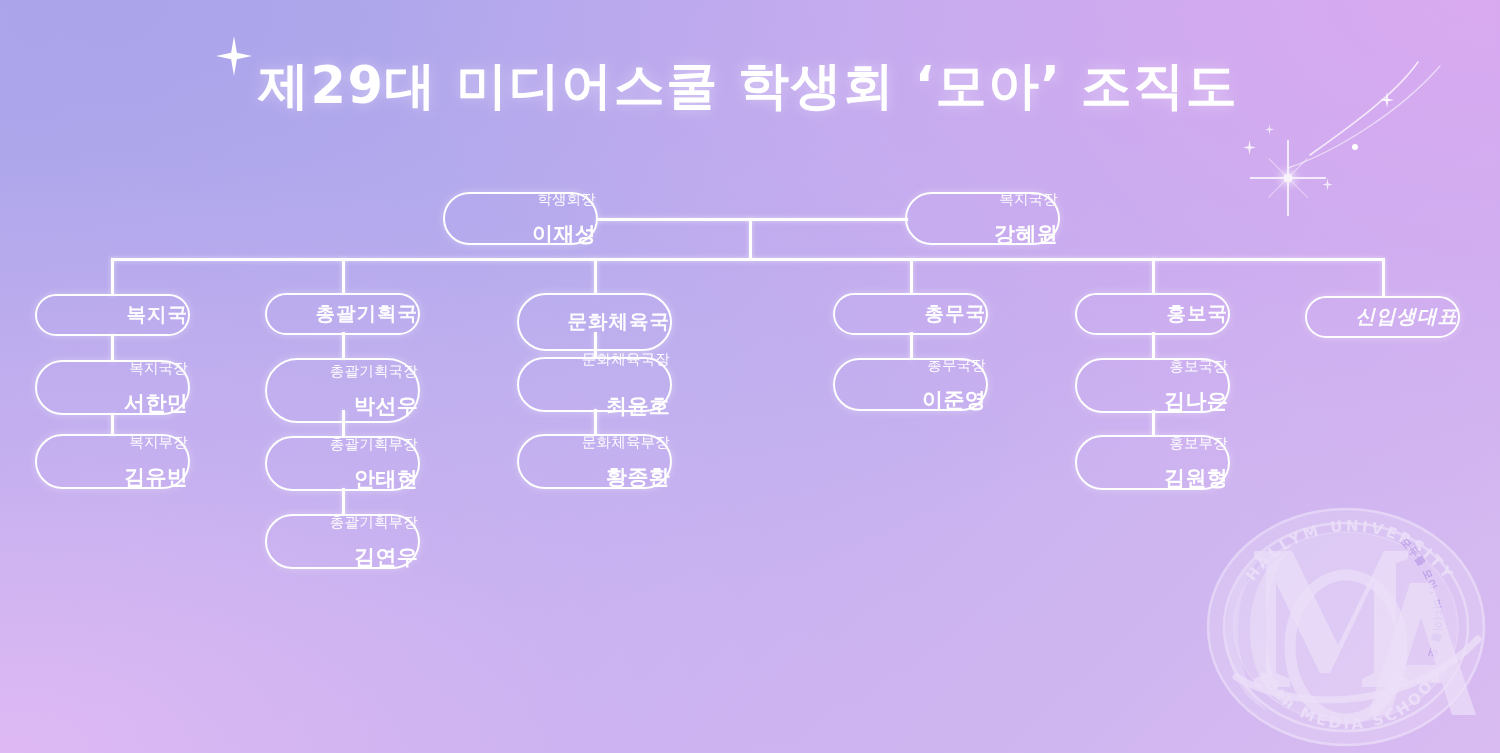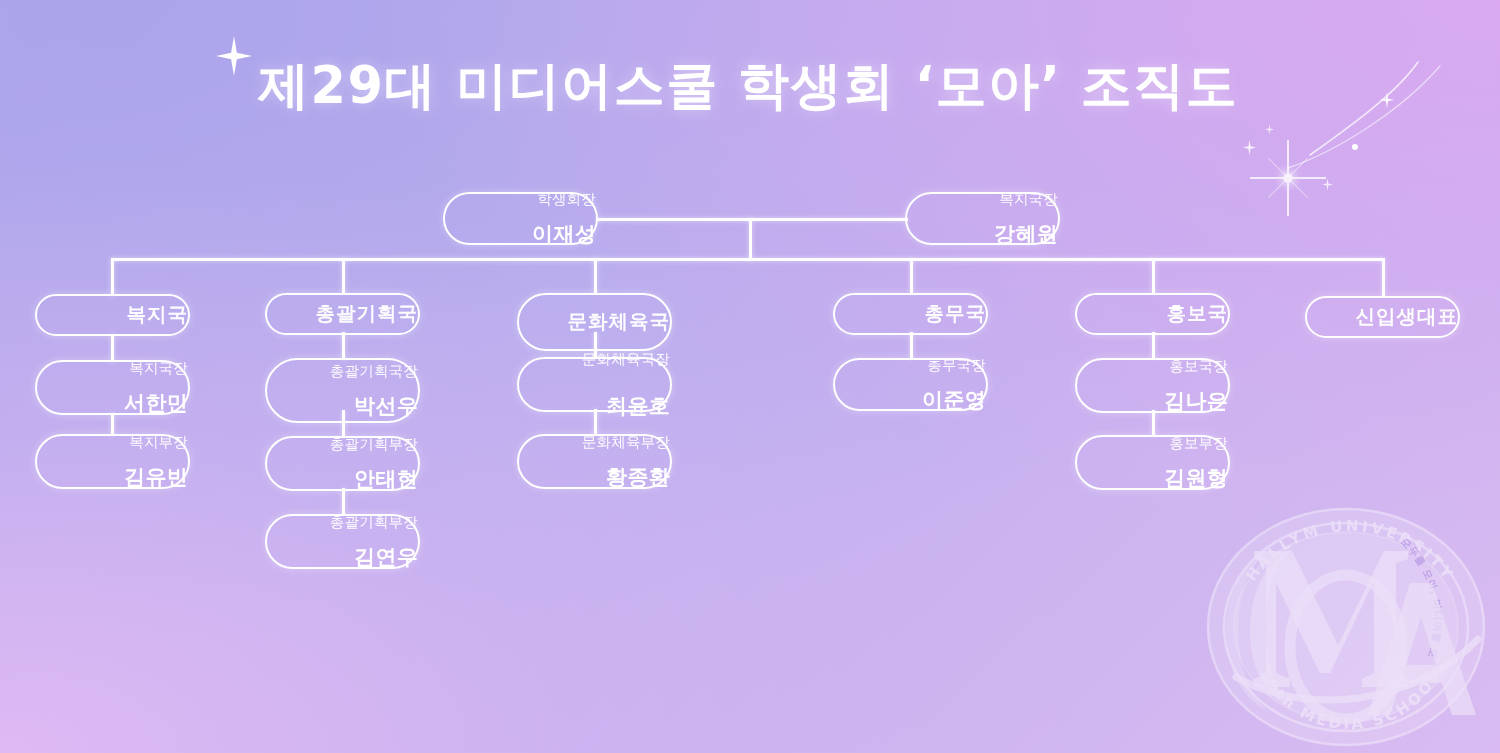--- a/index.html
+++ b/index.html
@@ -279,21 +279,21 @@
     </div>
     <div class="node" style="left:1075px; top:358px; width:155px; height:55px;">
       <span class="role">홍보국장</span>
       <span class="name">김나은</span>
     </div>
     <div class="node" style="left:1075px; top:435px; width:155px; height:55px;">
       <span class="role">홍보부장</span>
       <span class="name">김원형</span>
     </div>
 
-    <div class="node single" style="left:1305px; top:296px; width:155px; height:42px;">
+    <div class="node single" style="left:1305px; top:296px; width:155px; height:42px;font-style:italic;">
       <span class="role">신입생대표</span>
     </div>
 
   </div>
 
   <svg id="emblem" viewBox="0 0 300 266">
     <defs>
       <path id="arcTop" d="M 42 148 A 112 104 0 0 1 266 148" fill="none"></path>
       <path id="arcBottom" d="M 56 150 A 98 92 0 0 0 252 150" fill="none"></path>
       <path id="arcTag" d="M 196 48 A 118 110 0 0 1 232 170" fill="none"></path>

